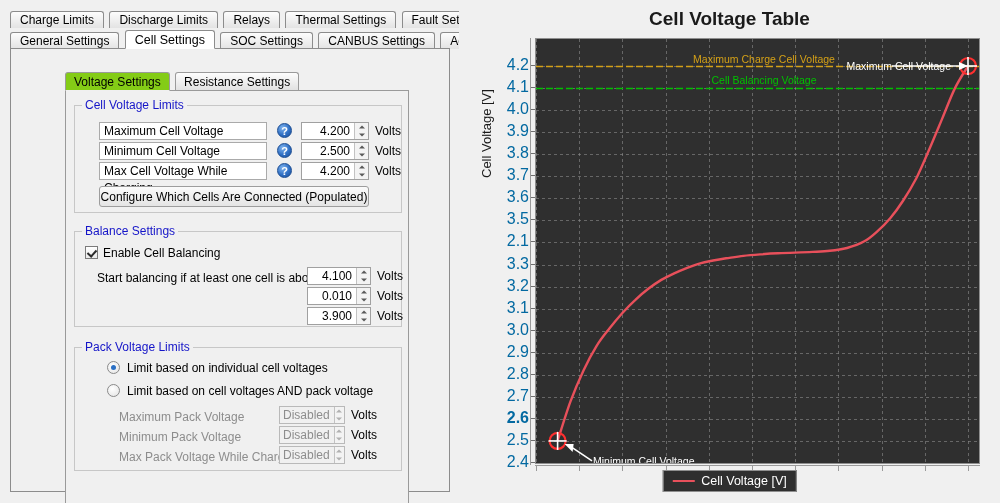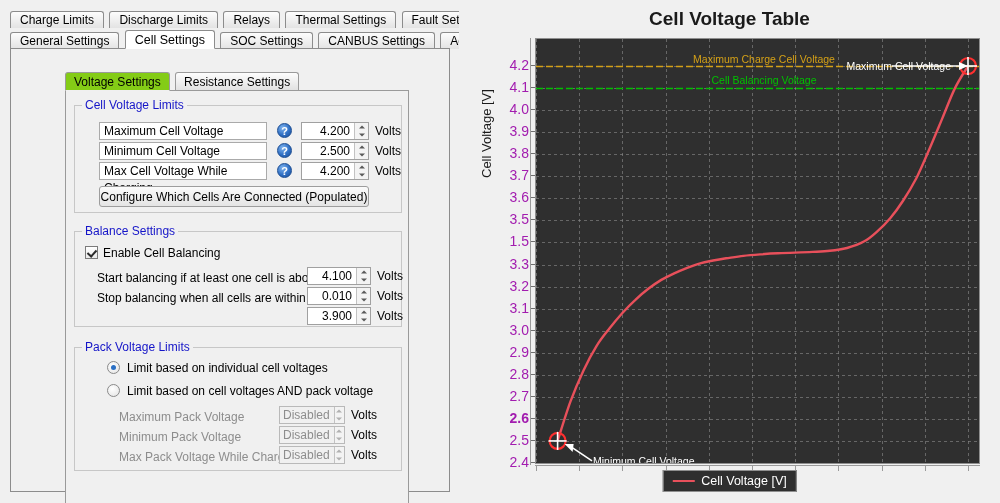--- a/index.html
+++ b/index.html
@@ -161,21 +161,21 @@
     transform:rotate(-90deg);transform-origin:left top;
     font-size:13px;color:#1a1a1a;white-space:nowrap;
   }
   #plot-area{
     position:absolute;left:30px;top:0;width:445px;height:426px;
     background:#2f2f2f;border:1px solid #8f8f8f;box-sizing:border-box;
     overflow:hidden;
   }
   .ytick{
     position:absolute;right:100%;margin-right:6px;
-    font-size:14px;color:#a21caf;white-space:nowrap;
+    font-size:16px;color:#0369a1;white-space:nowrap;
     transform:translateY(-50%);
   }
   .ytickmark{
     position:absolute;left:-5px;width:5px;height:1px;background:#6e6e6e;
   }
   #legend{
     position:absolute;left:50%;transform:translateX(-50%);
     top:470px;
     background:#2f2f2f;border:1px solid #8f8f8f;
     padding:3px 9px;display:flex;align-items:center;gap:7px;
@@ -262,21 +262,20 @@
         <div class="plaintext" style="left:22px;top:38px;">Start balancing if at least one cell is above</div>
         <div class="spin" style="left:232px;top:35px;width:64px;">
           <span class="val">4.100</span>
           <span class="btns">
               <span class="up"></span>
               <span class="dn"></span>
             </span>
         </div>
         <div class="units" style="left:302px;top:35px;">Volts</div>
 
-        <div class="plaintext" style="left:22px;top:58px;">Stop balancing when all cells are within</div>
         <div class="spin" style="left:232px;top:55px;width:64px;">
           <span class="val">0.010</span>
           <span class="btns">
               <span class="up"></span>
               <span class="dn"></span>
             </span>
         </div>
         <div class="units" style="left:302px;top:55px;">Volts</div>
 
         <div class="spin" style="left:232px;top:75px;width:64px;">
@@ -348,21 +347,21 @@
         <div class="ytick" style="top: 93.1667px; right: 445px;">3.9</div>
         <div class="ytickmark" style="top: 93px; left: 25px;"></div>
         <div class="ytick" style="top: 115.222px; right: 445px;">3.8</div>
         <div class="ytickmark" style="top: 115px; left: 25px;"></div>
         <div class="ytick" style="top: 137.278px; right: 445px;">3.7</div>
         <div class="ytickmark" style="top: 137px; left: 25px;"></div>
         <div class="ytick" style="top: 159.333px; right: 445px;">3.6</div>
         <div class="ytickmark" style="top: 159px; left: 25px;"></div>
         <div class="ytick" style="top: 181.389px; right: 445px;">3.5</div>
         <div class="ytickmark" style="top: 181px; left: 25px;"></div>
-        <div class="ytick" style="top: 203.444px; right: 445px;">1.5</div>
+        <div class="ytick" style="top: 203.444px; right: 445px;">2.1</div>
         <div class="ytickmark" style="top: 203px; left: 25px;"></div>
         <div class="ytick" style="top: 225.5px; right: 445px;">3.3</div>
         <div class="ytickmark" style="top: 226px; left: 25px;"></div>
         <div class="ytick" style="top: 247.556px; right: 445px;">3.2</div>
         <div class="ytickmark" style="top: 248px; left: 25px;"></div>
         <div class="ytick" style="top: 269.611px; right: 445px;">3.1</div>
         <div class="ytickmark" style="top: 270px; left: 25px;"></div>
         <div class="ytick" style="top: 291.667px; right: 445px;">3.0</div>
         <div class="ytickmark" style="top: 292px; left: 25px;"></div>
         <div class="ytick" style="top: 313.722px; right: 445px;">2.9</div>

